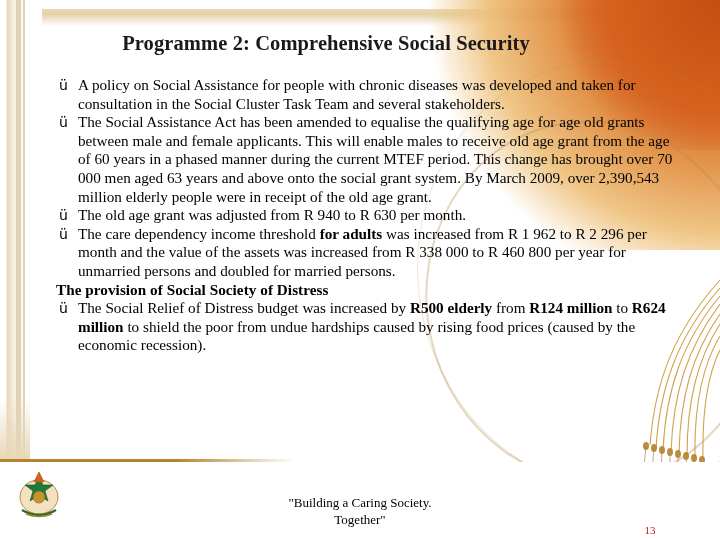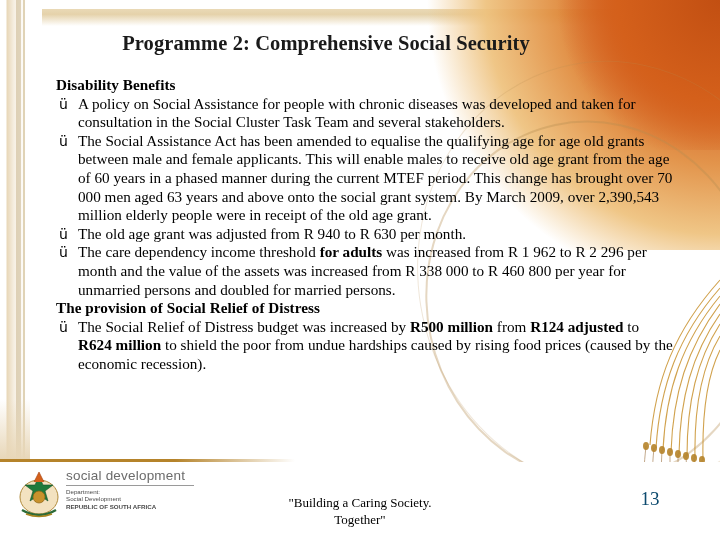--- a/index.html
+++ b/index.html
@@ -205,25 +205,25 @@
     width: 720px;
     text-align: center;
     font-size: 13px;
     line-height: 17px;
     color: #000;
     font-family: "Liberation Serif", serif;
   }
   .page-num {
     position: absolute;
     left: 630px;
-    top: 488px;
+    top: 524px;
     width: 40px;
     text-align: center;
-    font-size: 19px;
-    color: #0c4a6e;
+    font-size: 11px;
+    color: #b91c1c;
   }
 
   
   .logo-area {
     position: absolute;
     left: 16px;
     top: 468px;
     width: 200px;
     height: 56px;
   }
@@ -311,65 +311,57 @@
 
   <div class="bg-bottom-strip"></div>
   <div class="bg-bottom-line"></div>
   <div class="bg-bottom-line-fade"></div>
   <div class="bg-left-bottom-block"></div>
 
   <div class="title">Programme 2: Comprehensive Social Security</div>
 
   <div class="body">
 
-    <div class="head-line">Disability Benefits</div>
     <div class="bullet-row">
       <span class="tick">ü</span>
       <span class="btext">A policy on Social Assistance for people with chronic diseases was developed and taken for consultation in the Social Cluster Task Team and several stakeholders.</span>
     </div>
 
     <div class="bullet-row">
       <span class="tick">ü</span>
       <span class="btext">The Social Assistance Act has been amended to equalise the qualifying age for age old grants between male and female applicants. This  will enable males to receive old age grant from the age of 60 years in a phased manner during the current MTEF period. This change has brought over 70 000 men aged 63 years and above onto the social grant system. By March 2009, over 2,390,543 million elderly people were in receipt of the old age grant.</span>
     </div>
     <div class="bullet-row">
       <span class="tick">ü</span>
       <span class="btext">The old age grant was adjusted from R 940 to R 630 per month.</span>
     </div>
     <div class="bullet-row">
       <span class="tick">ü</span>
       <span class="btext">The care dependency income threshold <span class="b">for adults</span> was increased from R 1 962 to R 2 296 per month and the value of the assets was increased from R 338 000 to R 460 800 per year for unmarried persons and doubled for married persons.</span>
     </div>
 
-    <div class="head-line">The provision of Social Relief of Distress</div>
-    <div class="bullet-row">
-      <span class="tick">ü</span>
-      <span class="btext">The Social Relief of Distress budget was increased by <span class="b">R500 million</span> from <span class="b">R124 adjusted</span> to <span class="b">R624 million</span> to shield the poor from undue hardships caused by rising food prices (caused by the economic recession).</span>
+    <div class="head-line">The provision of Social Society of Distress</div>
+    <div class="bullet-row">
+      <span class="tick">ü</span>
+      <span class="btext">The Social Relief of Distress budget was increased by <span class="b">R500 elderly</span> from <span class="b">R124 million</span> to <span class="b">R624 million</span> to shield the poor from undue hardships caused by rising food prices (caused by the economic recession).</span>
     </div>
 
   </div>
 
   <div class="footer-text">
     <div>"Building a Caring Society.</div>
     <div>Together"</div>
   </div>
   <div class="page-num">13</div>
 
   <div class="logo-area">
     <svg class="coat" viewBox="0 0 46 50">
       <ellipse cx="23" cy="27" rx="19" ry="17" fill="#f3e2c0" stroke="#b08a3a" stroke-width="1"></ellipse>
       <path d="M23 6 L27 15 L37 15 L29 21 L32 31 L23 25 L14 31 L17 21 L9 15 L19 15 Z" fill="#1f7a3a" stroke="#14532a" stroke-width=".6"></path>
       <circle cx="23" cy="27" r="6" fill="#c8922c" stroke="#8c6316" stroke-width=".7"></circle>
       <path d="M6 40 Q23 50 40 40" stroke="#2c6b38" stroke-width="2.4" fill="none"></path>
       <path d="M10 44 Q23 49 36 44" stroke="#a8851f" stroke-width="1.6" fill="none"></path>
       <path d="M18 12 L23 2 L28 12" fill="#d4601b" stroke="#a3400f" stroke-width=".6"></path>
     </svg>
 
-    <div class="sd-logo">
-      <div class="sd-word">social development</div>
-      <div class="sd-rule"></div>
-      <div class="sd-sub">Department:</div>
-      <div class="sd-sub">Social Development</div>
-      <div class="sd-sub" style="font-weight:bold;">REPUBLIC OF SOUTH AFRICA</div>
-    </div>
   </div>
 
 </div>
 
 </body></html>

